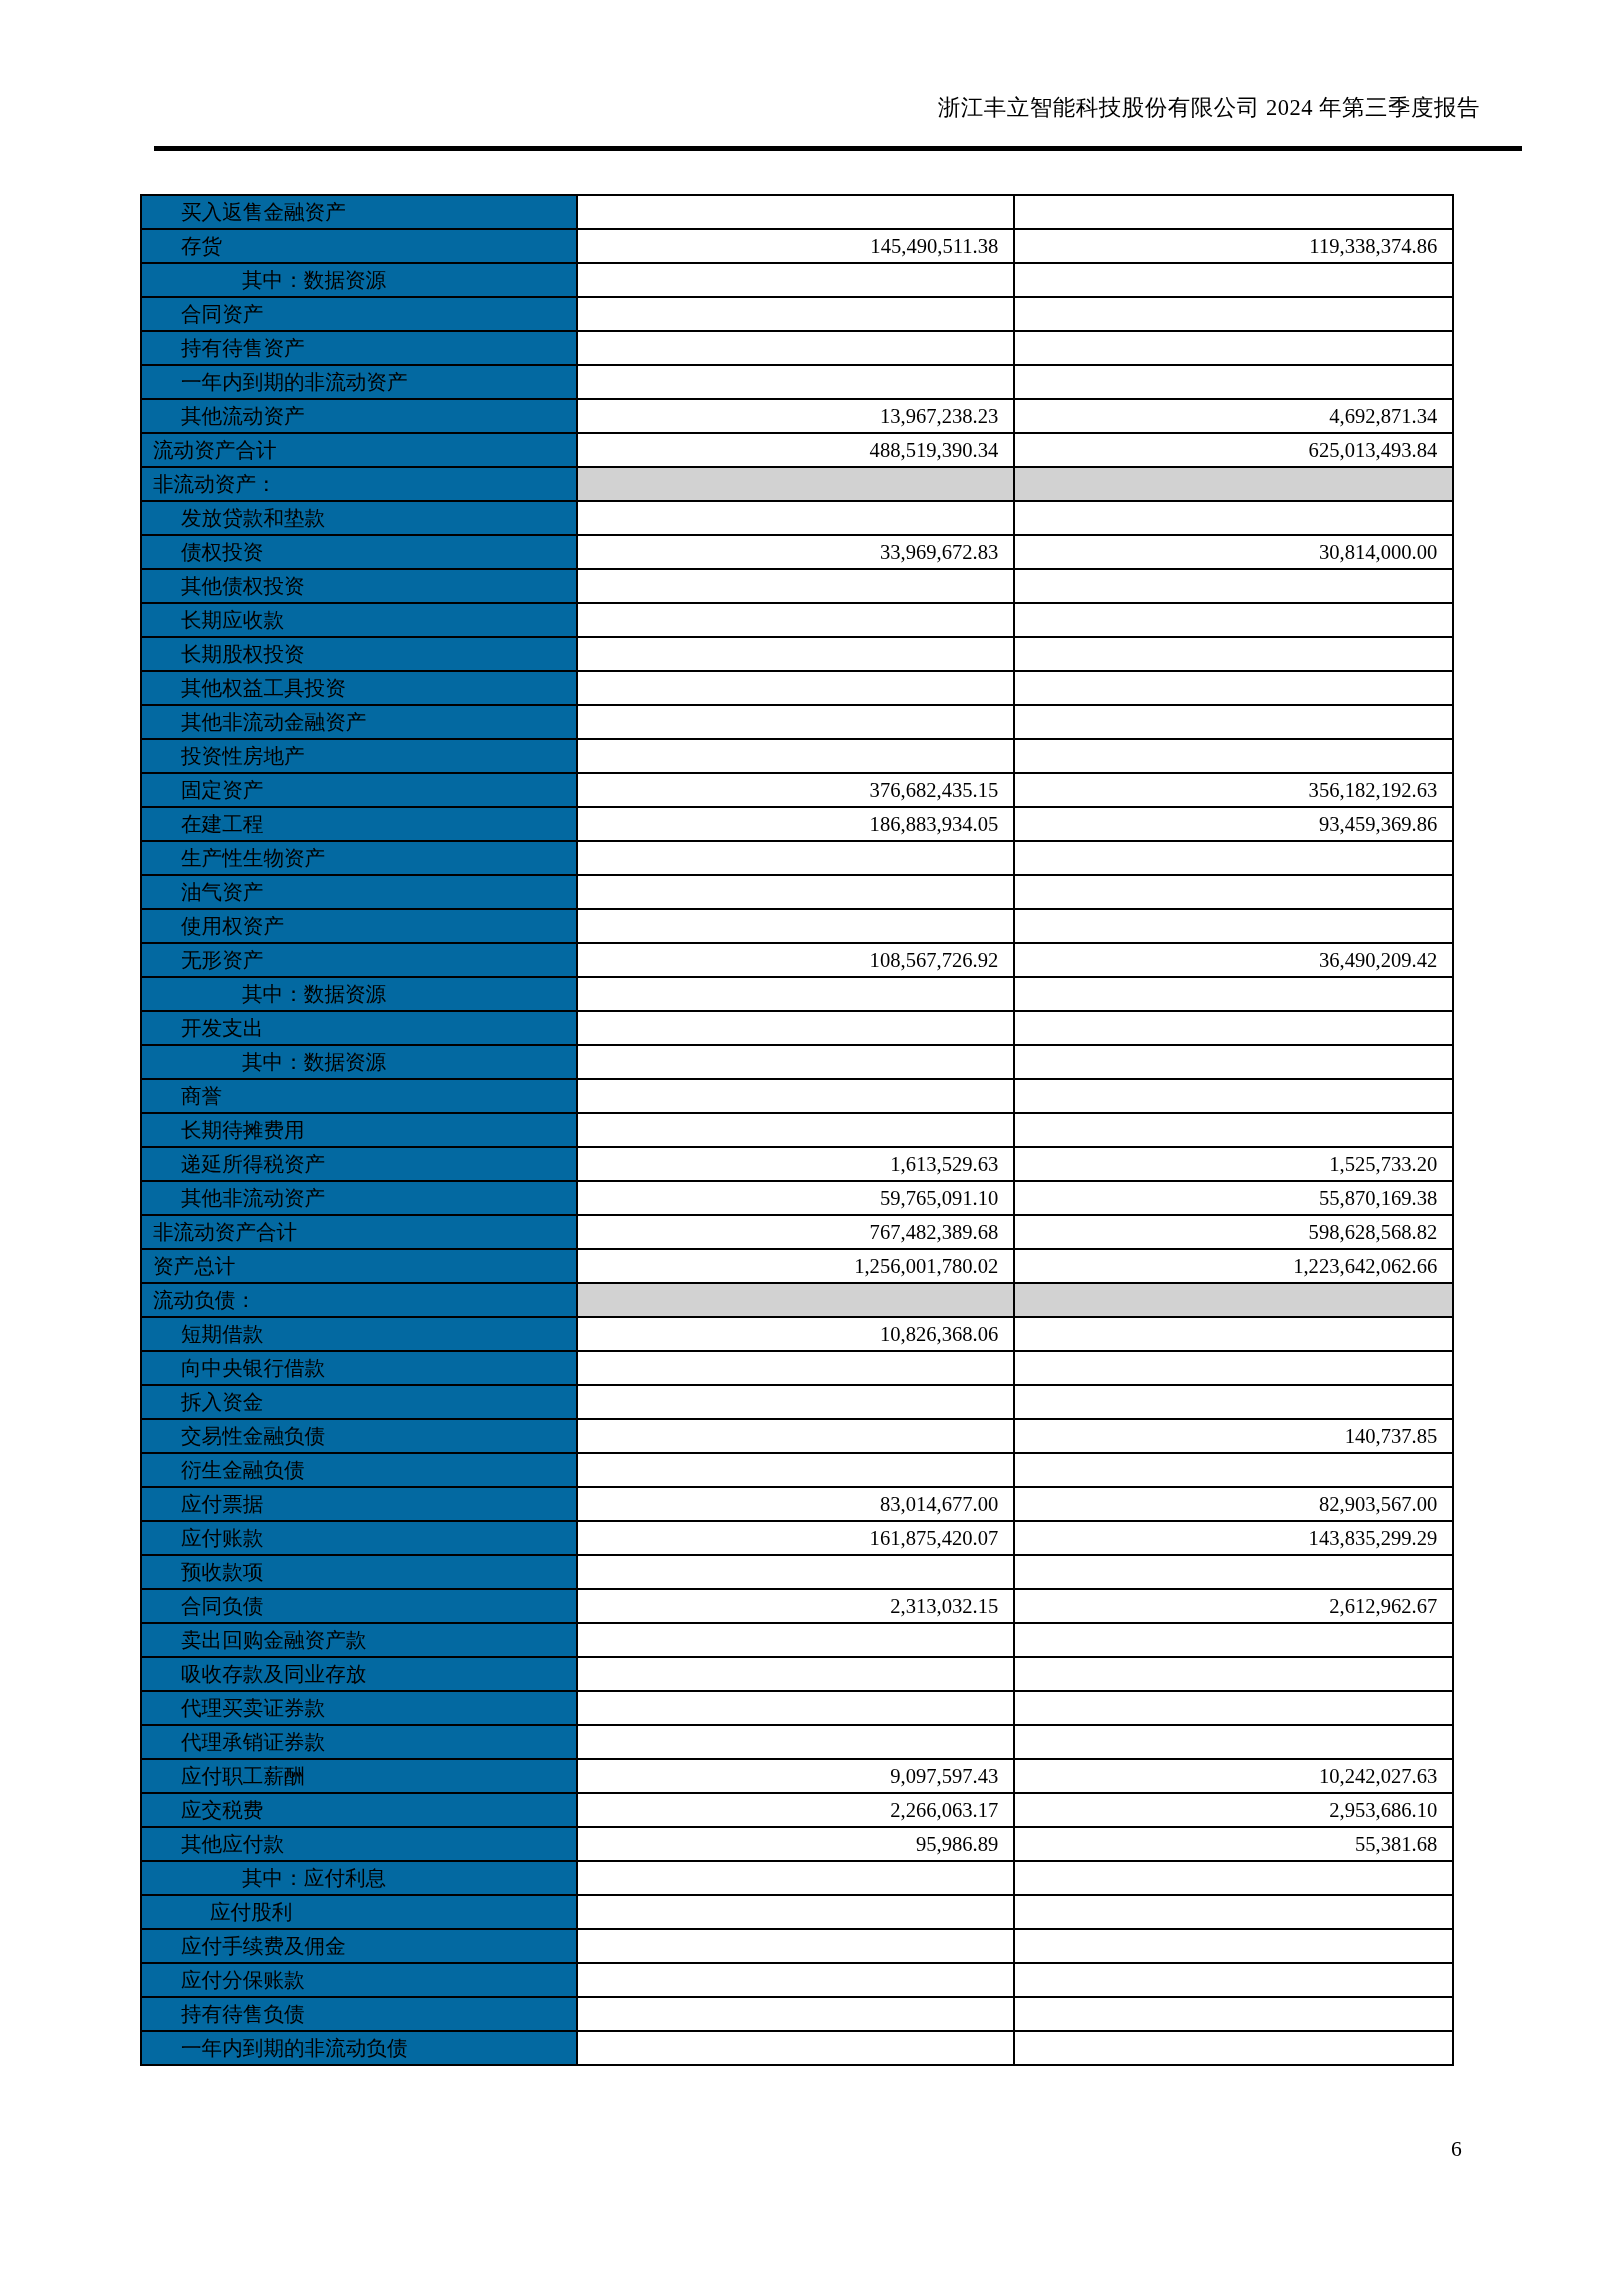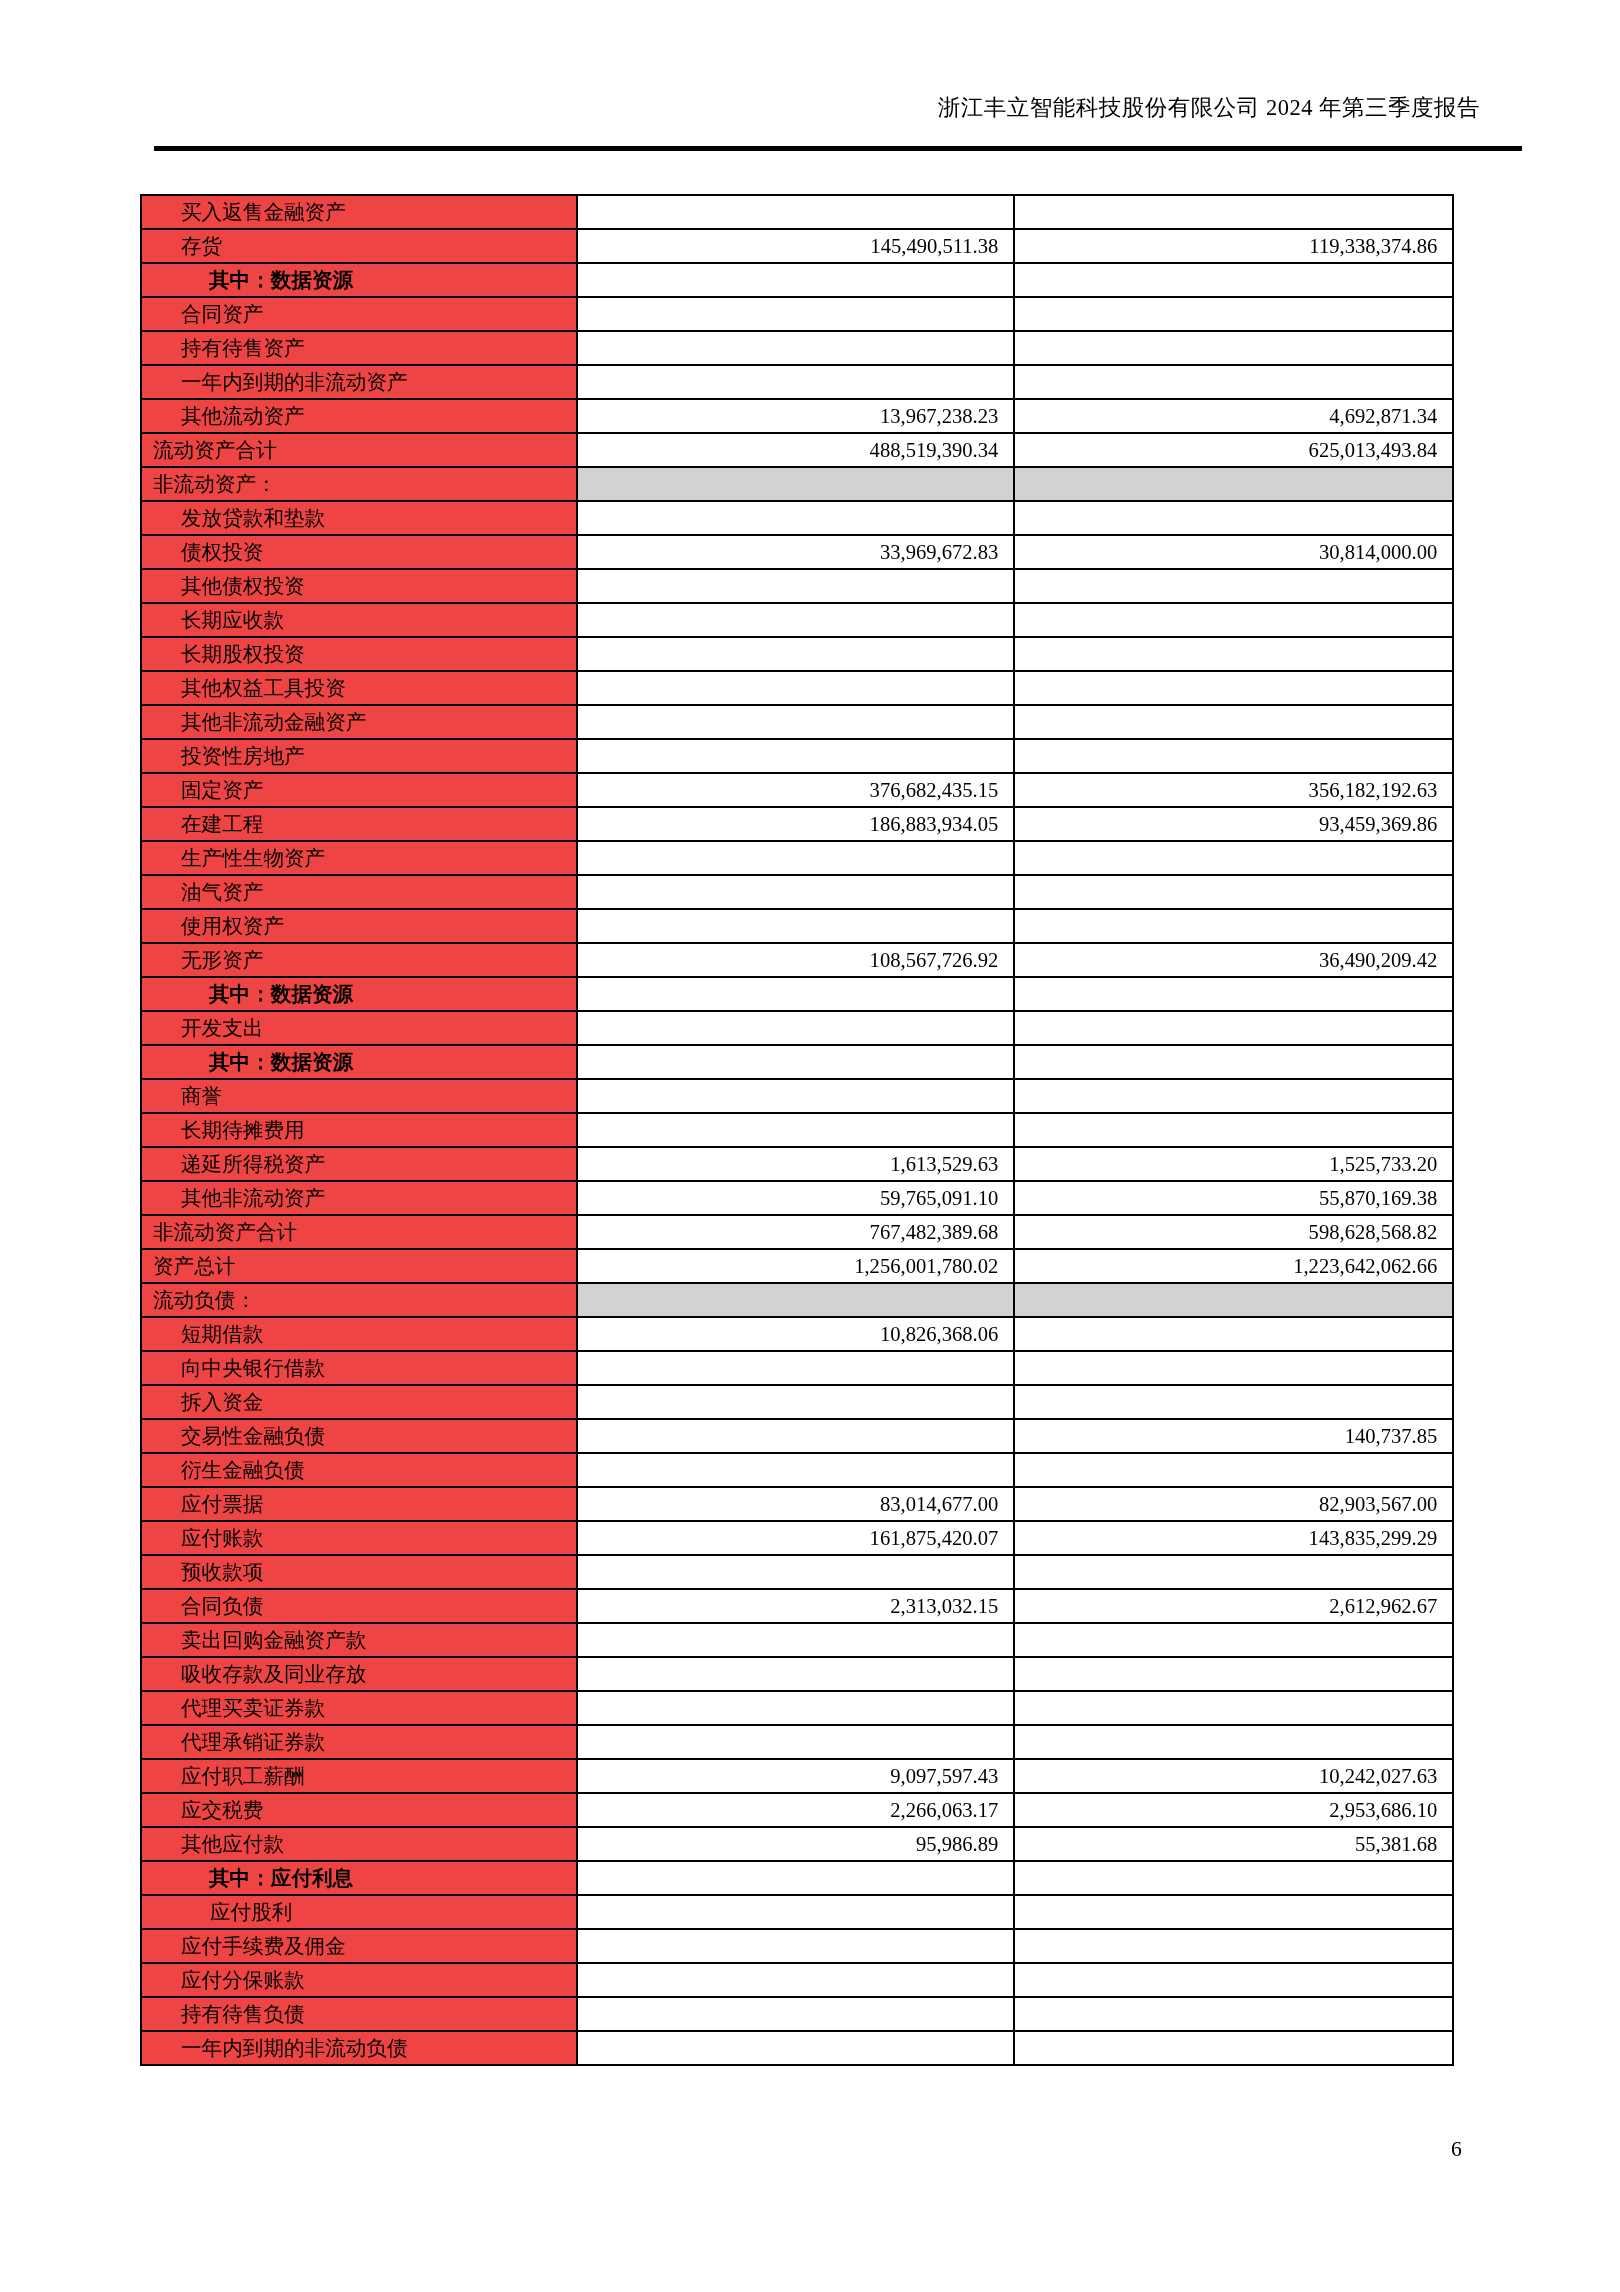--- a/index.html
+++ b/index.html
@@ -42,32 +42,32 @@
   table.balance-sheet td {
     border: 2px solid #000000;
     height: 34px;
     font-size: 20.6px;
     line-height: 1.1;
     vertical-align: middle;
     overflow: hidden;
     white-space: nowrap;
   }
   td.label {
-    background: #ef4444;
+    background: #0369a1;
     text-align: left;
   }
   td.num {
     background: #ffffff;
     text-align: right;
     padding-right: 14.7px;
   }
   tr.section td.num { background: #d2d2d2; }
   .indent-0 { padding-left: 11px; }
   .indent-1 { padding-left: 39px; }
-  .indent-2 { padding-left: 67px; font-weight: bold; }
+  .indent-2 { padding-left: 100px; }
   .indent-3 { padding-left: 68px; }
   .page-number {
     position: absolute;
     top: 2137px;
     left: 1451px;
     font-size: 21.6px;
   }
 </style>
 </head>
 <body>

